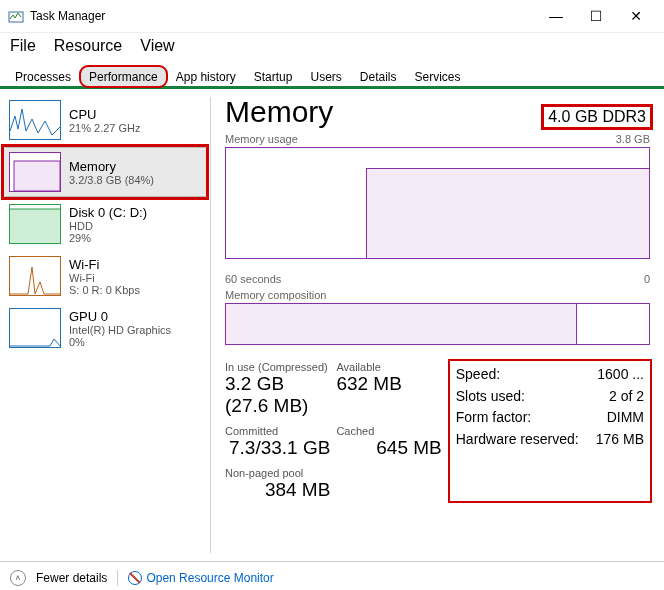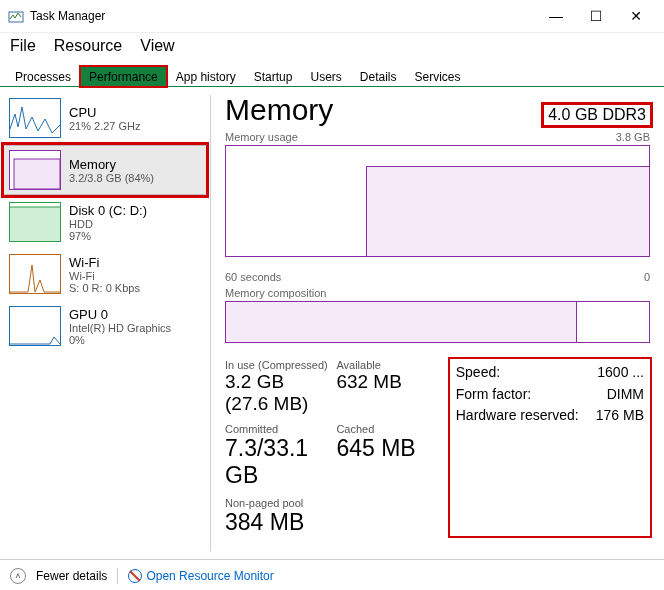--- a/index.html
+++ b/index.html
@@ -30,36 +30,37 @@
   .win-btn { width: 40px; text-align:center; font-size: 14px; }
   .menubar {
     display: flex;
     gap: 14px;
     padding: 2px 8px;
     font-size: 16px;
   }
   .menubar span { padding: 2px 2px; }
   .tabs {
     display: flex;
-    border-bottom: 1px solid #15803d;
+    border-bottom: 3px solid #15803d;
     padding: 4px 6px 0 6px;
     gap: 0;
     font-size: 12px;
     margin-top: 2px;
   }
   .tab {
     padding: 3px 8px;
     border: 1px solid transparent;
     border-bottom: none;
     position: relative;
     top: 1px;
   }
   .tab.active {
     border-color: #d0d0d0;
-    background: #15803d;
+    background: #e5e5e5;
+    border-radius: 8px;
   }
   .highlight-red {
     outline: 2px solid #d00000;
     outline-offset: -1px;
   }
   .body {
     display: flex;
     height: 472px;
   }
   .sidebar {
@@ -143,21 +144,21 @@
   .comp-used { flex: 0 0 83%; background: rgba(170, 90, 200, 0.12); border-right:1px solid #8a2ea8;}
   .comp-free { flex: 1; background:#fff; }
   .stats {
     display: flex;
     margin-top: 16px;
     gap: 8px;
   }
   .stats-left { flex: 0 0 51%; display:grid; grid-template-columns: 1fr 1fr; row-gap:8px; column-gap:6px;}
   .stat-label { font-size: 11px; color: #555; }
   .stat-val { font-size: 19px; margin-top: 0px; }
-  .stat-val-sm { font-size: 23px; }
+  .stat-val-sm { font-size: 19px; text-align: right; }
   .stats-right {
     flex: 1;
     outline: 2px solid #d00000;
     padding: 3px 6px;
     font-size: 14px;
   }
   .kv { display:flex; justify-content:space-between; line-height:1.55;}
   .footer {
     border-top: 1px solid #d0d0d0;
     display:flex; align-items:center;
@@ -246,21 +247,21 @@
     <div class="side-item">
       <div class="thumb" style="border-color:#2e9e4a">
         <svg width="50" height="38" viewBox="0 0 50 38">
           <rect x="0" y="4" width="50" height="34" fill="rgba(60,190,90,0.25)"></rect>
           <polyline points="0,4 50,4" stroke="#2e9e4a" stroke-width="1"></polyline>
         </svg>
       </div>
       <div class="side-text">
         <span class="side-title">Disk 0 (C: D:)</span>
         <span class="side-sub">HDD</span>
-        <span class="side-sub">97%</span>
+        <span class="side-sub">29%</span>
       </div>
     </div>
 
     <div class="side-item">
       <div class="thumb" style="border-color:#b8651b">
         <svg width="50" height="38" viewBox="0 0 50 38">
           <polyline points="0,37 18,37 22,10 25,37 30,25 34,37 50,37" fill="none" stroke="#b8651b" stroke-width="1"></polyline>
         </svg>
       </div>
       <div class="side-text">
@@ -333,20 +334,24 @@
         </div>
         <div>
           <div class="stat-label">Non-paged pool</div>
           <div class="stat-val-sm">384 MB</div>
         </div>
       </div>
       <div class="stats-right">
         <div class="kv">
             <span>Speed:</span>
             <span>1600 ...</span>
+          </div>
+        <div class="kv">
+            <span>Slots used:</span>
+            <span>2 of 2</span>
           </div>
         <div class="kv">
             <span>Form factor:</span>
             <span>DIMM</span>
           </div>
         <div class="kv">
             <span>Hardware reserved:</span>
             <span>176 MB</span>
           </div>
       </div>

